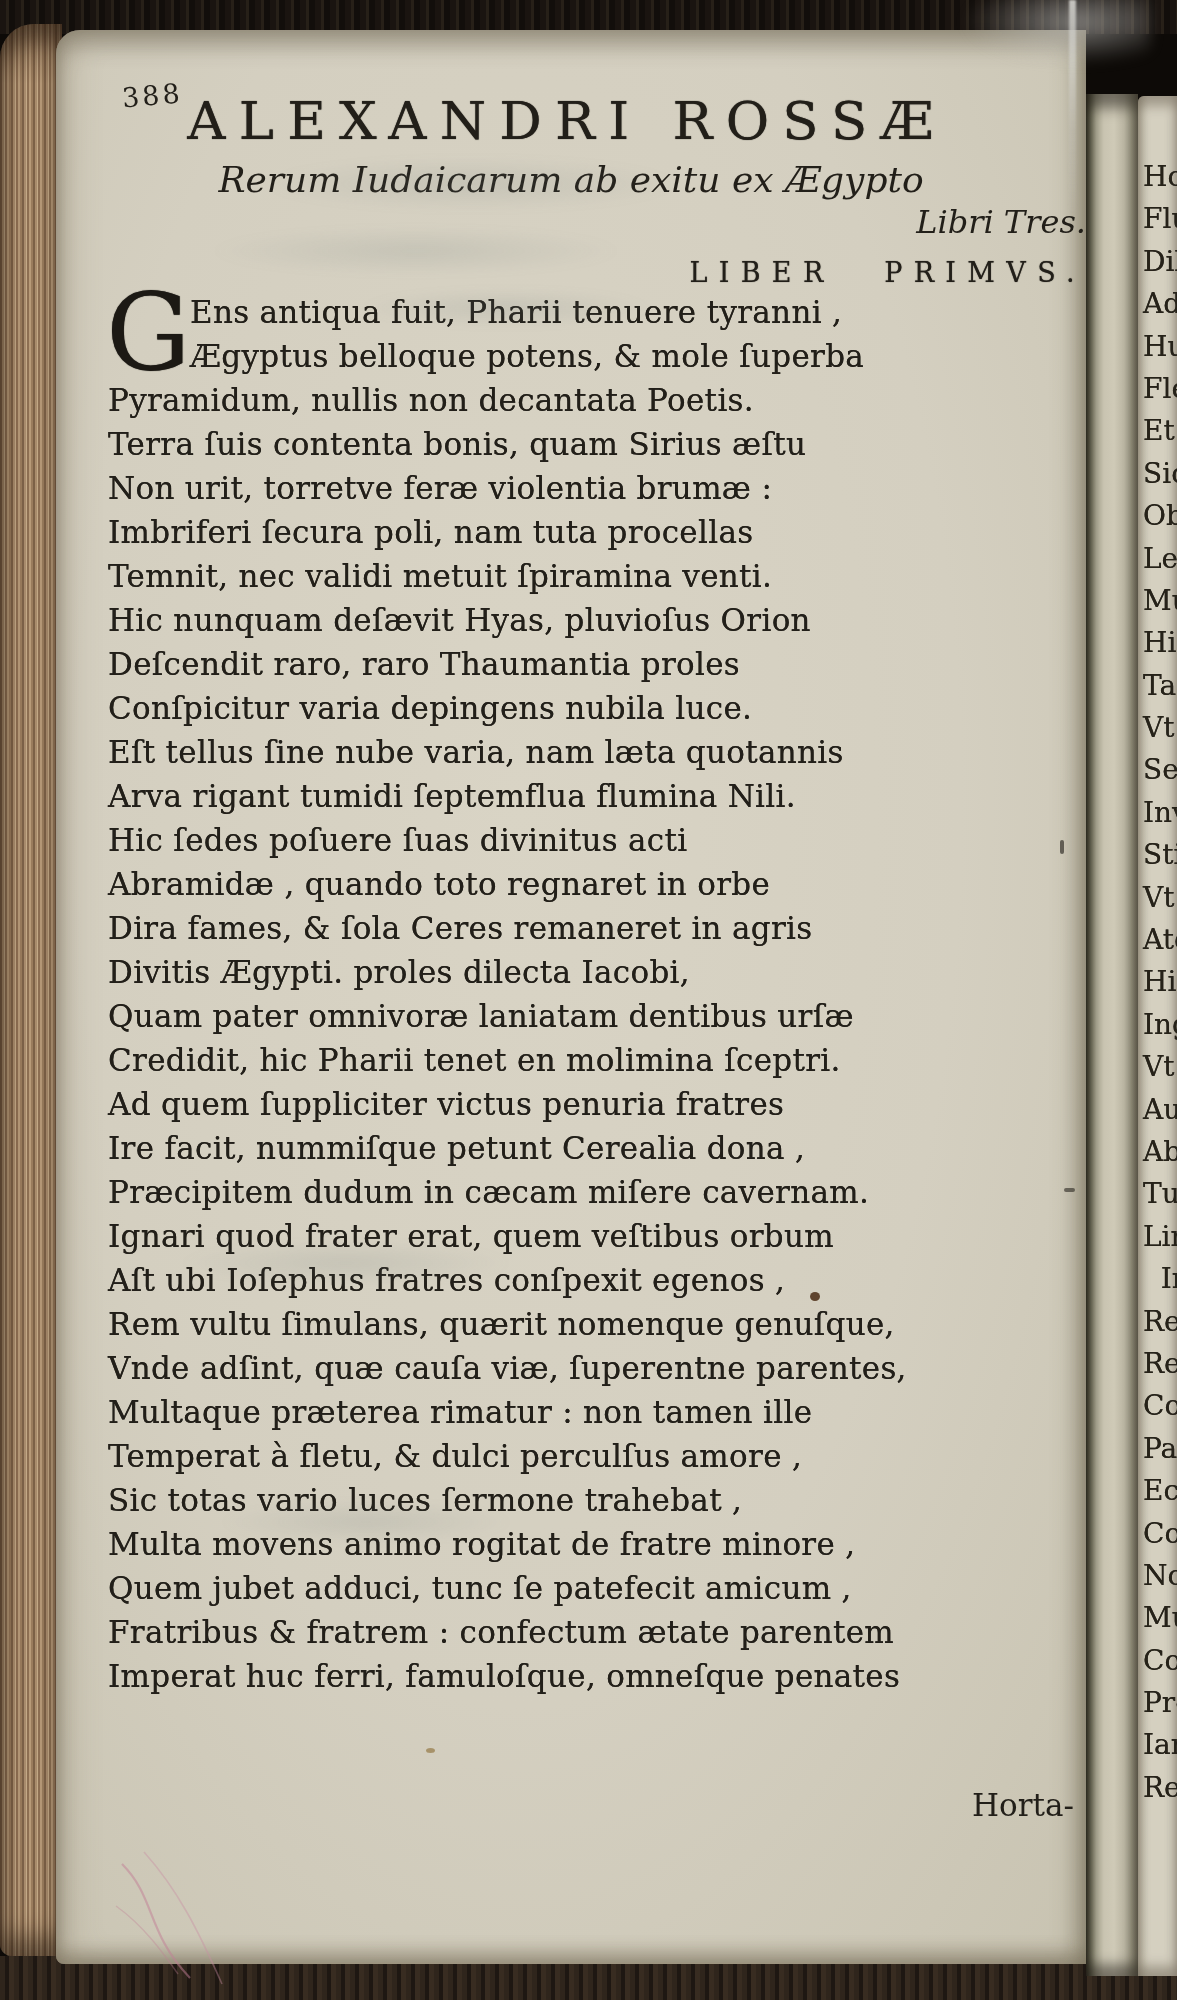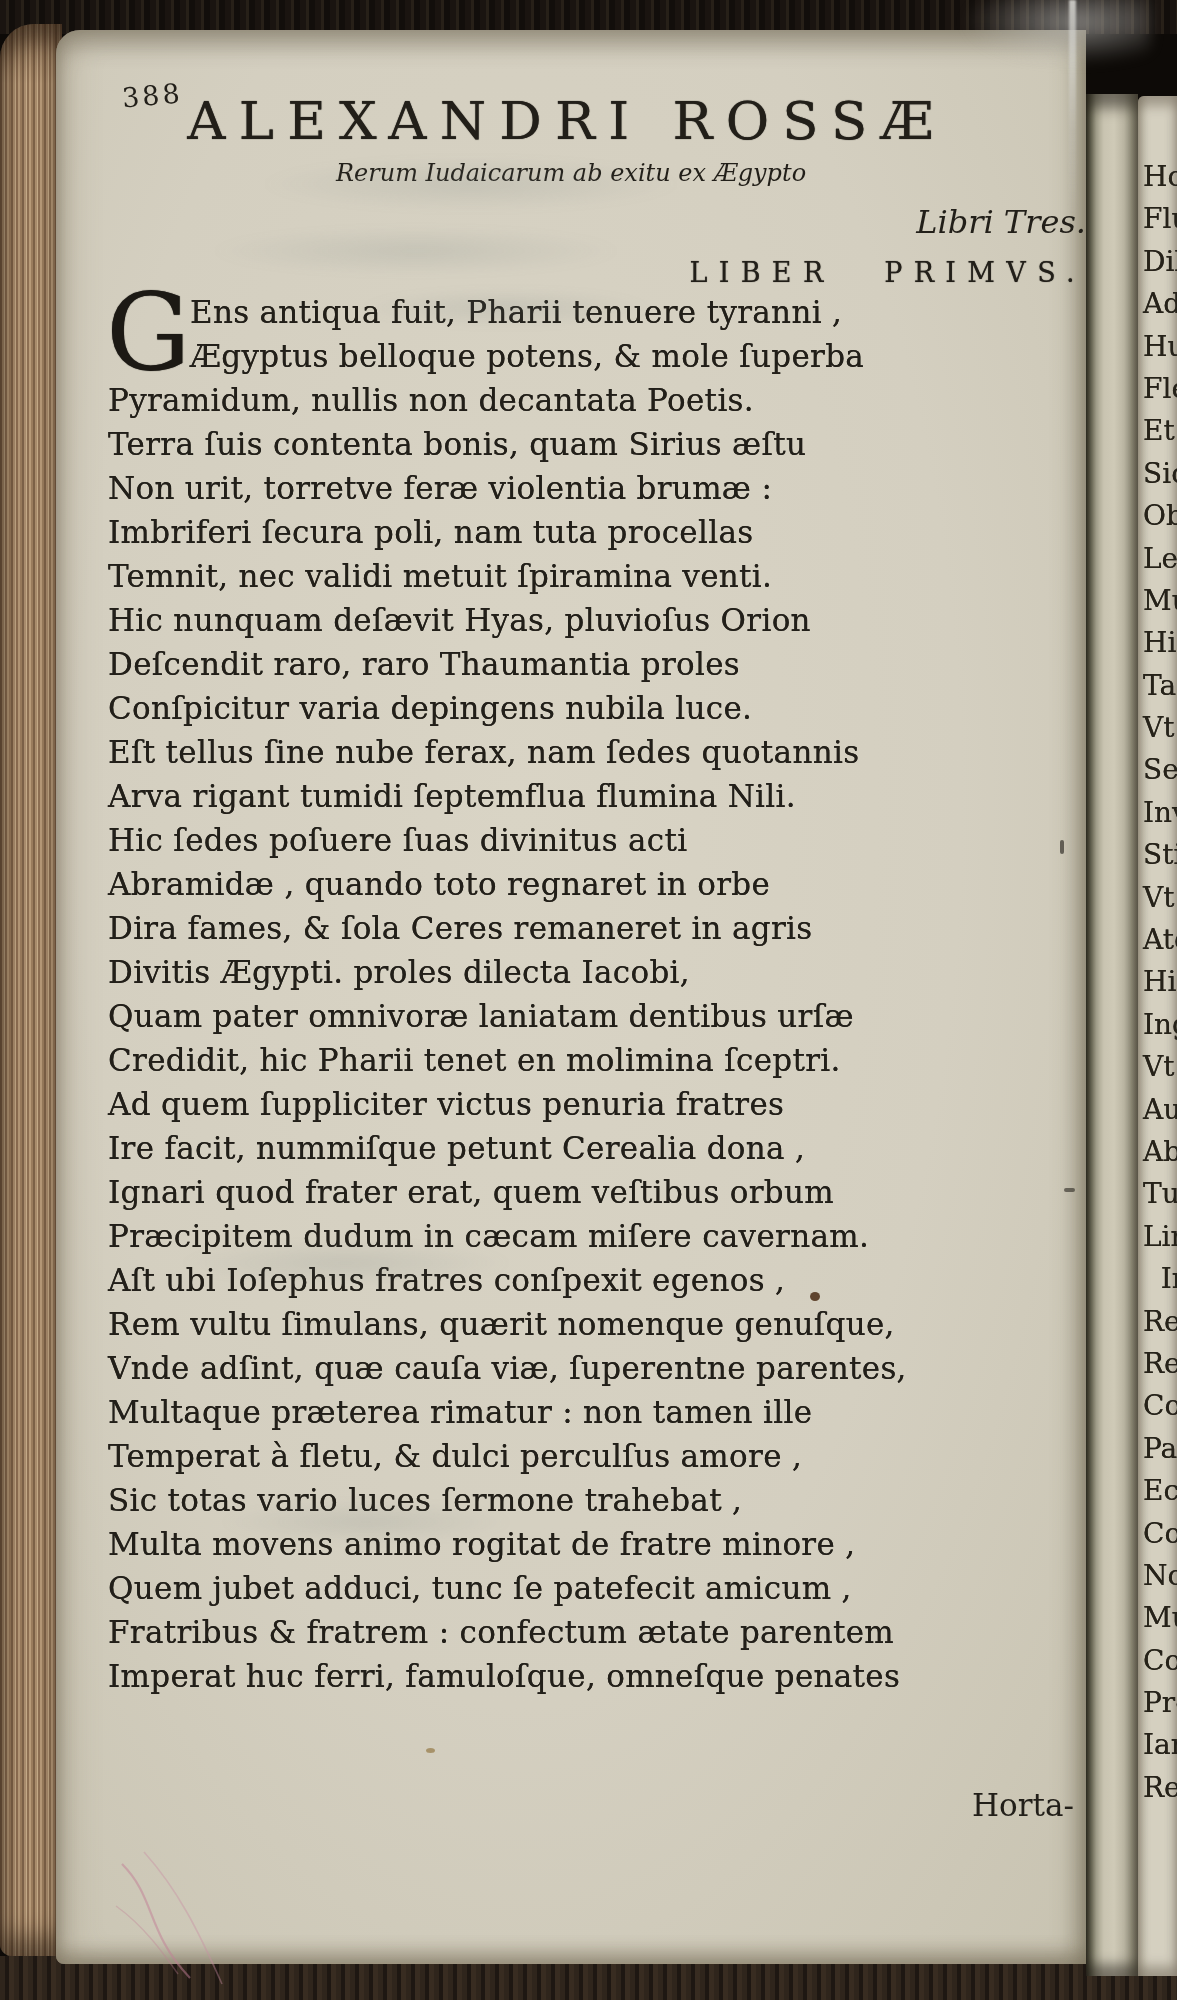--- a/index.html
+++ b/index.html
@@ -35,21 +35,21 @@
       inset 0 -12px 16px rgba(95,85,62,.32),
       inset 18px 0 30px rgba(120,105,80,.18);
     color:#221f19;
   }
   .folio{position:absolute;left:66px;top:50px;font-size:27px;letter-spacing:3px;
     transform:rotate(-5deg);}
   .title{position:absolute;left:0;right:8px;top:60px;text-align:center;
     font-size:53px;letter-spacing:.25em;white-space:nowrap;
     text-shadow:0 0 1px rgba(20,18,14,.9);}
   .subtitle1{position:absolute;left:0;right:0;top:129px;text-align:center;
-    font-style:italic;font-size:24px;white-space:nowrap;}
+    font-style:italic;font-size:36px;white-space:nowrap;}
   .subtitle2{position:absolute;left:0;right:0;top:173px;text-align:right;
     font-style:italic;font-size:32px;}
   .heading{position:absolute;left:0;right:0;top:227px;text-align:right;
     font-size:27px;letter-spacing:.42em;word-spacing:1.1em;white-space:nowrap;
     text-shadow:0 0 1px rgba(20,18,14,.8);}
   .dropcap{position:absolute;left:50px;top:250px;font-size:106px;line-height:1;
     color:#1c1914;text-shadow:0 0 1px rgba(20,18,14,.9);}
   .poem{position:absolute;left:52px;top:264px;right:4px;}
   .pline{height:44px;font-size:31px;letter-spacing:.3px;white-space:nowrap;
     color:#221f19;text-shadow:0 0 .6px rgba(25,22,17,.85);}
@@ -113,32 +113,32 @@
     <div class="pline indent">Ens antiqua fuit, Pharii tenuere tyranni ,</div>
         <div class="pline indent">Ægyptus belloque potens, &amp; mole ſuperba</div>
         <div class="pline">Pyramidum, nullis non decantata Poetis.</div>
         <div class="pline">Terra ſuis contenta bonis, quam Sirius æſtu</div>
         <div class="pline">Non urit, torretve feræ violentia brumæ :</div>
         <div class="pline">Imbriferi ſecura poli, nam tuta procellas</div>
         <div class="pline">Temnit, nec validi metuit ſpiramina venti.</div>
         <div class="pline">Hic nunquam deſævit Hyas, pluvioſus Orion</div>
         <div class="pline">Deſcendit raro, raro Thaumantia proles</div>
         <div class="pline">Conſpicitur varia depingens nubila luce.</div>
-        <div class="pline">Eſt tellus ſine nube ferax, nam ſedes quotannis</div>
+        <div class="pline">Eſt tellus ſine nube varia, nam læta quotannis</div>
         <div class="pline">Arva rigant tumidi ſeptemflua flumina Nili.</div>
         <div class="pline">Hic ſedes poſuere ſuas divinitus acti</div>
         <div class="pline">Abramidæ , quando toto regnaret in orbe</div>
         <div class="pline">Dira fames, &amp; ſola Ceres remaneret in agris</div>
         <div class="pline">Divitis Ægypti. proles dilecta Iacobi,</div>
         <div class="pline">Quam pater omnivoræ laniatam dentibus urſæ</div>
         <div class="pline">Credidit, hic Pharii tenet en molimina ſceptri.</div>
         <div class="pline">Ad quem ſuppliciter victus penuria fratres</div>
         <div class="pline">Ire facit, nummiſque petunt Cerealia dona ,</div>
+        <div class="pline">Præcipitem dudum in cæcam miſere cavernam.</div>
         <div class="pline">Ignari quod frater erat, quem veſtibus orbum</div>
-        <div class="pline">Præcipitem dudum in cæcam miſere cavernam.</div>
         <div class="pline">Aſt ubi Ioſephus fratres conſpexit egenos ,</div>
         <div class="pline">Rem vultu ſimulans, quærit nomenque genuſque,</div>
         <div class="pline">Vnde adſint, quæ cauſa viæ, ſuperentne parentes,</div>
         <div class="pline">Multaque præterea rimatur : non tamen ille</div>
         <div class="pline">Temperat à fletu, &amp; dulci perculſus amore ,</div>
         <div class="pline">Sic totas vario luces ſermone trahebat ,</div>
         <div class="pline">Multa movens animo rogitat de fratre minore ,</div>
         <div class="pline">Quem jubet adduci, tunc ſe patefecit amicum ,</div>
         <div class="pline">Fratribus &amp; fratrem : confectum ætate parentem</div>
         <div class="pline">Imperat huc ferri, famuloſque, omneſque penates</div>

